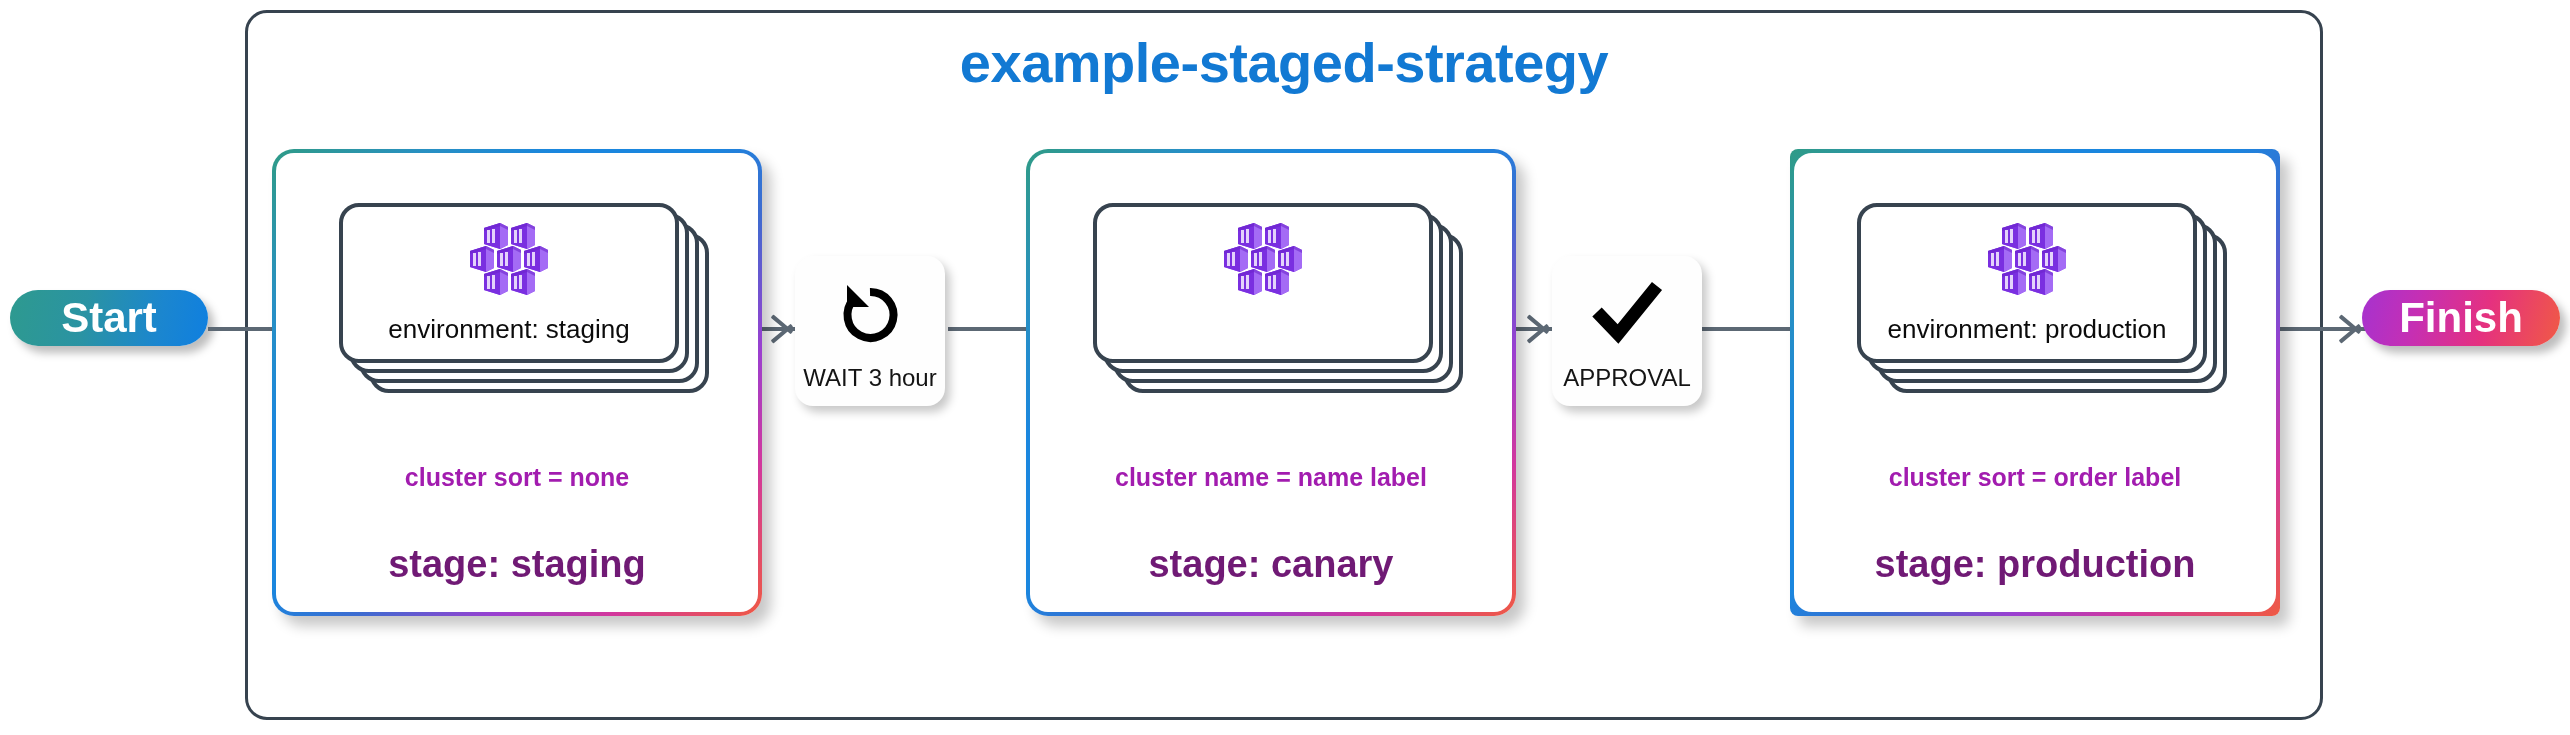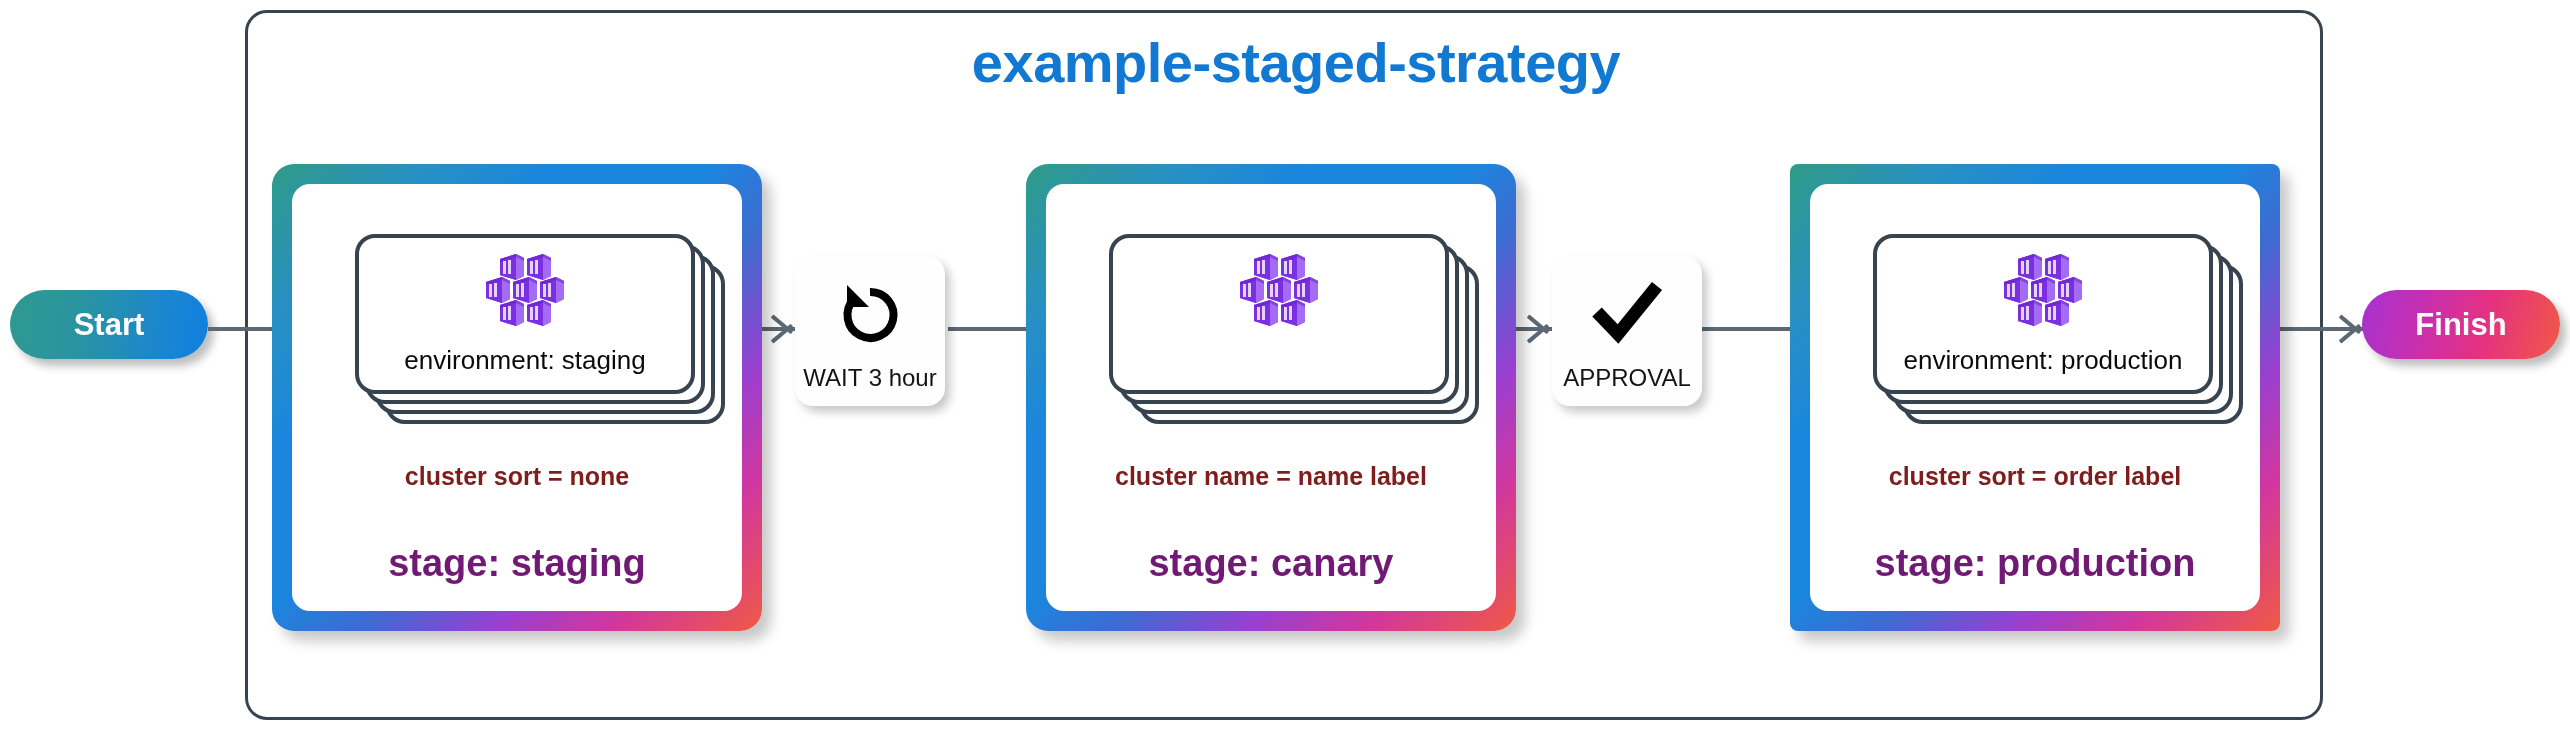--- a/index.html
+++ b/index.html
@@ -12,67 +12,67 @@
 
   
   .strategy-box{
     position:absolute;left:245px;top:10px;width:2078px;height:710px;
     border:3px solid #37434f;border-radius:22px;box-sizing:border-box;
     background:#fff;
   }
   .strategy-title{
     position:absolute;left:245px;top:32px;width:2078px;
     text-align:center;font-size:56px;font-weight:bold;color:#1279d3;
-    letter-spacing:-.5px;line-height:1.1;white-space:nowrap;padding-left:12px;
+    letter-spacing:-.5px;line-height:1.1;white-space:nowrap;
   }
 
   
   .pill{
-    position:absolute;top:290px;width:198px;height:69px;border-radius:39px;
+    position:absolute;top:290px;width:198px;height:56px;border-radius:39px;
     display:flex;align-items:center;justify-content:center;
-    color:#fff;font-size:31px;font-weight:600;
+    color:#fff;font-size:42px;font-weight:600;
     box-shadow:6px 7px 9px rgba(0,0,0,.26);
     box-sizing:border-box;
   }
   .pill-start{left:10px;background:linear-gradient(100deg,#2e9a8f 0%,#2a93a3 38%,#1b86cf 75%,#0f7fe0 100%);}
   .pill-finish{left:2362px;background:linear-gradient(105deg,#a632cf 0%,#c52fb4 28%,#e5317f 62%,#f05a45 100%);}
 
   
   .conn{position:absolute;height:4px;background:#5c6874;top:327px;}
   .arrowhead{
     position:absolute;top:310px;width:22px;height:38px;
   }
   .arrowhead:before,.arrowhead:after{
     content:"";position:absolute;left:0;width:26px;height:4px;background:#5c6874;
     border-radius:1px;
   }
   .arrowhead:before{top:4px;transform:rotate(40deg);transform-origin:left center;}
   .arrowhead:after{bottom:4px;transform:rotate(-40deg);transform-origin:left center;}
 
   
   .stage-card{
-    position:absolute;top:164px;width:490px;height:467px;border-radius:22px;
-    padding:20px;box-sizing:border-box;
+    position:absolute;top:149px;width:490px;height:467px;border-radius:22px;
+    padding:4px;box-sizing:border-box;
     background:linear-gradient(135deg,
         #2f9b86 0%, #2890c2 16%, #1a86de 30%,
         #1a86de 46%, #3e6bd0 58%,
         #9a3fd0 72%, #d2379d 84%, #ef5a43 100%);
     box-shadow:9px 10px 13px rgba(0,0,0,.22);
   }
   .stage-card-inner{
     width:100%;height:100%;background:#fff;border-radius:18px;
     position:relative;box-sizing:border-box;
   }
   .stage-name{
     position:absolute;left:0;right:0;bottom:26px;text-align:center;
     font-size:38px;font-weight:600;color:#701a75;white-space:nowrap;
   }
   .cluster-sort{
     position:absolute;left:0;right:0;bottom:120px;text-align:center;
-    font-size:25px;font-weight:600;color:#7f1d1d;white-space:nowrap;
+    font-size:25px;font-weight:600;color:#a21caf;white-space:nowrap;
   }
 
   
   .env-stack{position:absolute;left:63px;top:50px;width:360px;height:195px;}
   .env-shadow{
     position:absolute;width:340px;height:160px;border:4px solid #37434f;
     border-radius:20px;background:#fff;box-sizing:border-box;
   }
   .env-shadow.s3{left:30px;top:30px;}
   .env-shadow.s2{left:20px;top:20px;}

